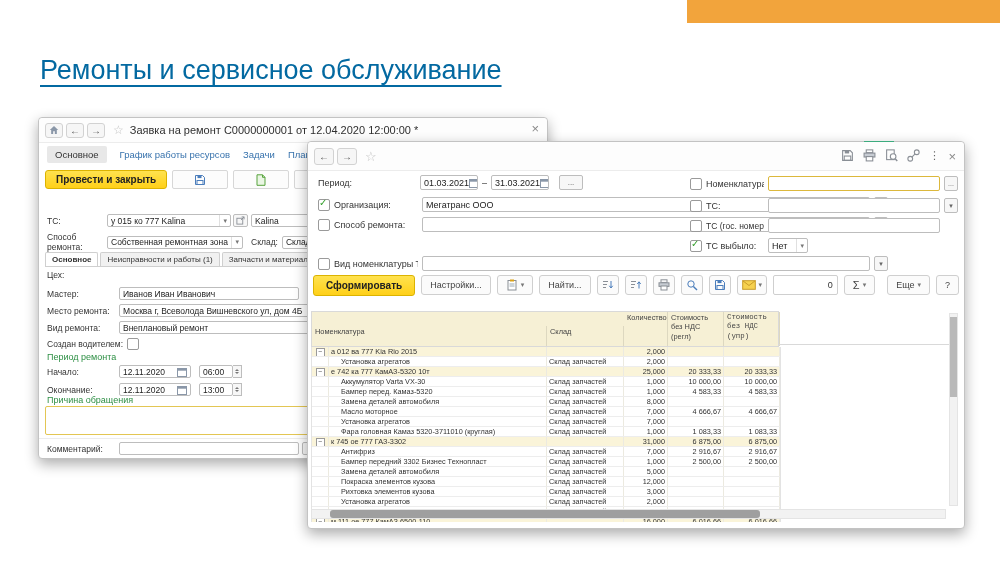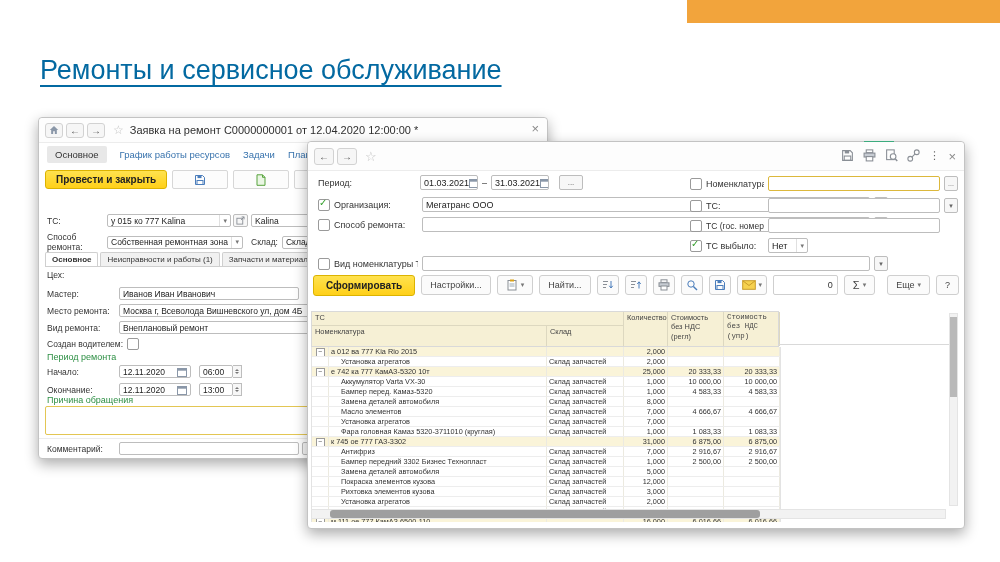--- a/index.html
+++ b/index.html
@@ -494,21 +494,20 @@
     <button class="gbtn">
       <span>Еще</span>
       <span class="dd">▾</span>
     </button>
     <button class="gbtn">?</button>
   </div>
 
   <div class="grid-area">
     <div class="tgrid">
       <div class="thead">
-        <div class="h h-ts">ТС</div>
         <div class="h h-nom">Номенклатура</div>
         <div class="h h-skl">Склад</div>
         <div class="h h-qty">Количество</div>
         <div class="h h-rg">Стоимость без НДС (регл)</div>
         <div class="h h-up">Стоимость без НДС (упр)</div>
       </div>
       <div class="tbody" id="report-rows">
   <div class="trow g">
     <span class="c exp">
               <i class="expbox">−</i>
@@ -562,21 +561,21 @@
     <span class="c exp"></span>
     <span class="c name">Замена деталей автомобиля</span>
     <span class="c sklad">Склад запчастей</span>
     <span class="c num qty">8,000</span>
     <span class="c num regl"></span>
     <span class="c num upr"></span>
   </div>
 
   <div class="trow i">
     <span class="c exp"></span>
-    <span class="c name">Масло элементов</span>
+    <span class="c name">Масло моторное</span>
     <span class="c sklad">Склад запчастей</span>
     <span class="c num qty">7,000</span>
     <span class="c num regl">4 666,67</span>
     <span class="c num upr">4 666,67</span>
   </div>
 
   <div class="trow i">
     <span class="c exp"></span>
     <span class="c name">Установка агрегатов</span>
     <span class="c sklad">Склад запчастей</span>

